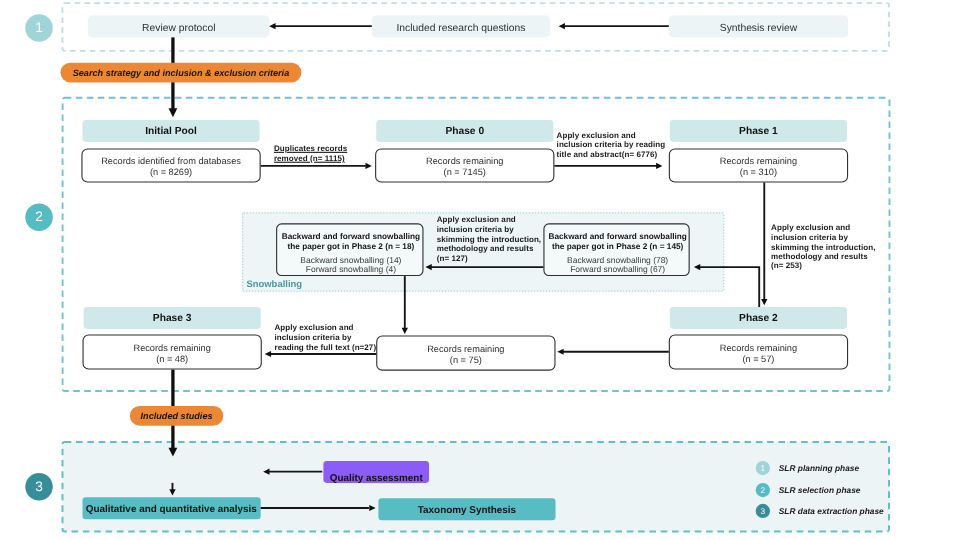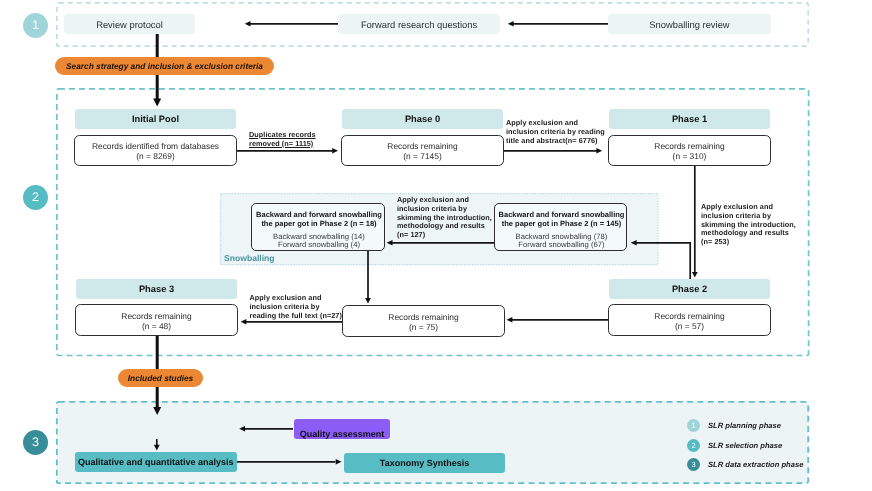--- a/index.html
+++ b/index.html
@@ -52,28 +52,28 @@
     <rect x="56.9" y="88.9" width="751.7" height="266.6" rx="2" ry="2" fill="none" stroke="#6ec3cc" stroke-width="1.7" stroke-dasharray="6 4"></rect>
     <rect x="56.8" y="401.8" width="751.4" height="81.4" rx="2" ry="2" fill="none" stroke="#5fc0ca" stroke-width="1.8" stroke-dasharray="6 4.3"></rect>
   </svg>
 
   <div class="abs region" style="left:56px;top:2px;width:753px;height:45px;"></div>
 
   <div class="abs badge" style="left:23px;top:12.5px;width:25px;height:25px;background:#9fd5d9;font-size:12.5px;">
     <span>1</span>
   </div>
 
-  <div class="abs lbox" style="left:64px;top:14px;width:131px;height:20px;">
+  <div class="abs lbox" style="left:80px;top:14px;width:165px;height:20px;">
     <span>Review protocol</span>
   </div>
   <div class="abs lbox" style="left:338px;top:14px;width:162px;height:20px;">
-    <span>Forward research questions</span>
+    <span>Included research questions</span>
   </div>
   <div class="abs lbox" style="left:608px;top:14px;width:163px;height:20px;">
-    <span>Snowballing review</span>
+    <span>Synthesis review</span>
   </div>
 
   <div class="abs pill" style="left:55px;top:57px;width:219px;height:18px;">
     <span>Search strategy and inclusion &amp; exclusion criteria</span>
   </div>
 
   <div class="abs region" style="left:56px;top:88px;width:753px;height:267px;"></div>
 
   <div class="abs badge" style="left:23px;top:184.5px;width:25px;height:25px;background:#55bcc4;font-size:12.5px;">
     <span>2</span>

